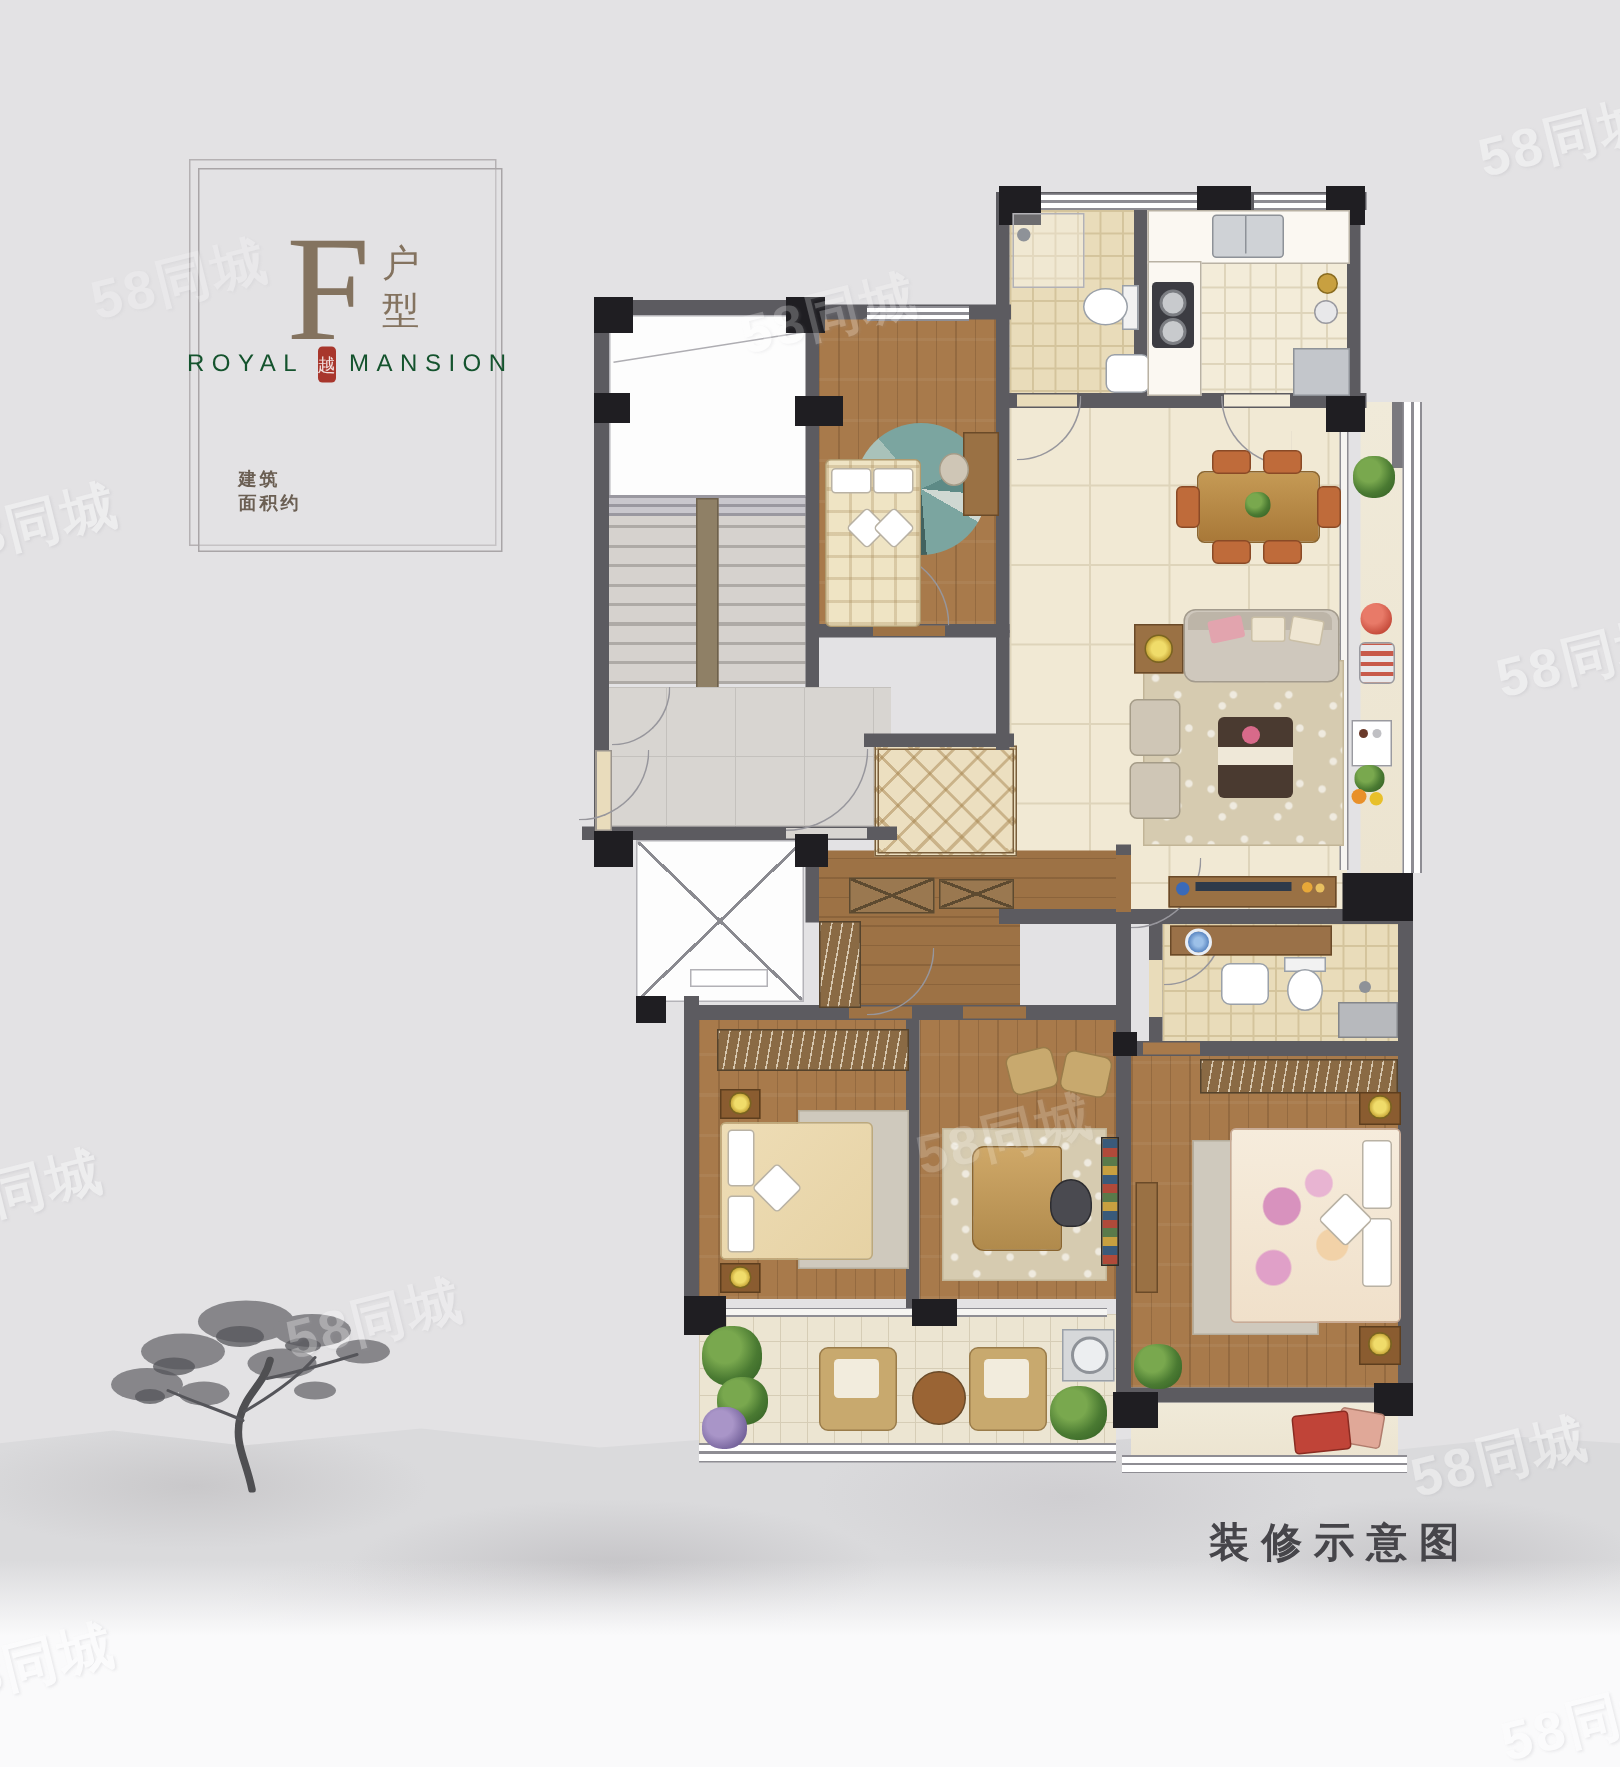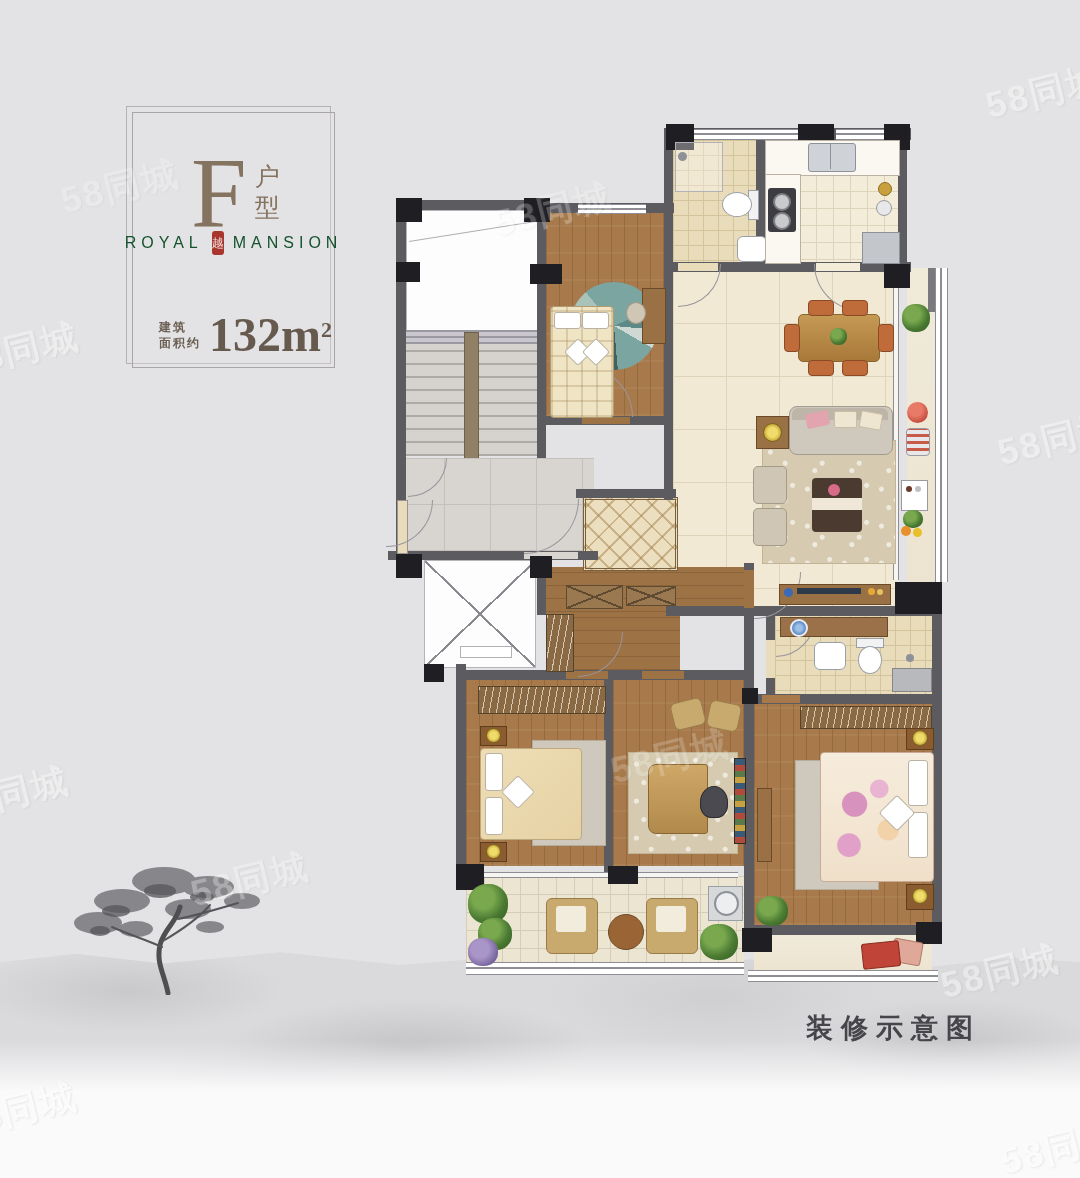--- a/index.html
+++ b/index.html
@@ -162,21 +162,20 @@
     <div class="abs" style="left:0;top:118px;width:100%;display:flex;align-items:center;justify-content:center;gap:9px;">
       <span class="brand">ROYAL</span>
       <span class="seal" style="width:20px;height:24px;">越</span>
       <span class="brand">MANSION</span>
     </div>
     <div class="abs" style="left:26px;top:198px;display:flex;align-items:center;gap:8px;">
       <span class="area-pre" style="display:inline-flex;flex-direction:column;">
         <span>建筑</span>
         <span>面积约</span>
       </span>
-      <span><span class="area-val">132m</span><span class="area-sup">2</span></span>
     </div>
   </div>
 
   <div class="abs white-room" style="left:406px;top:210px;width:131px;height:120px;">
     <div class="abs" style="left:2px;top:30px;width:130px;height:1px;background:#aeadb2;transform:rotate(-9deg);transform-origin:left;"></div>
   </div>
   <div class="abs louver" style="left:406px;top:330px;width:131px;height:14px;"></div>
   <div class="abs stairs" style="left:406px;top:344px;width:131px;height:112px;"></div>
   <div class="abs rail" style="left:464px;top:332px;width:13px;height:126px;"></div>
   <div class="abs lobby" style="left:398px;top:458px;width:196px;height:94px;"></div>

